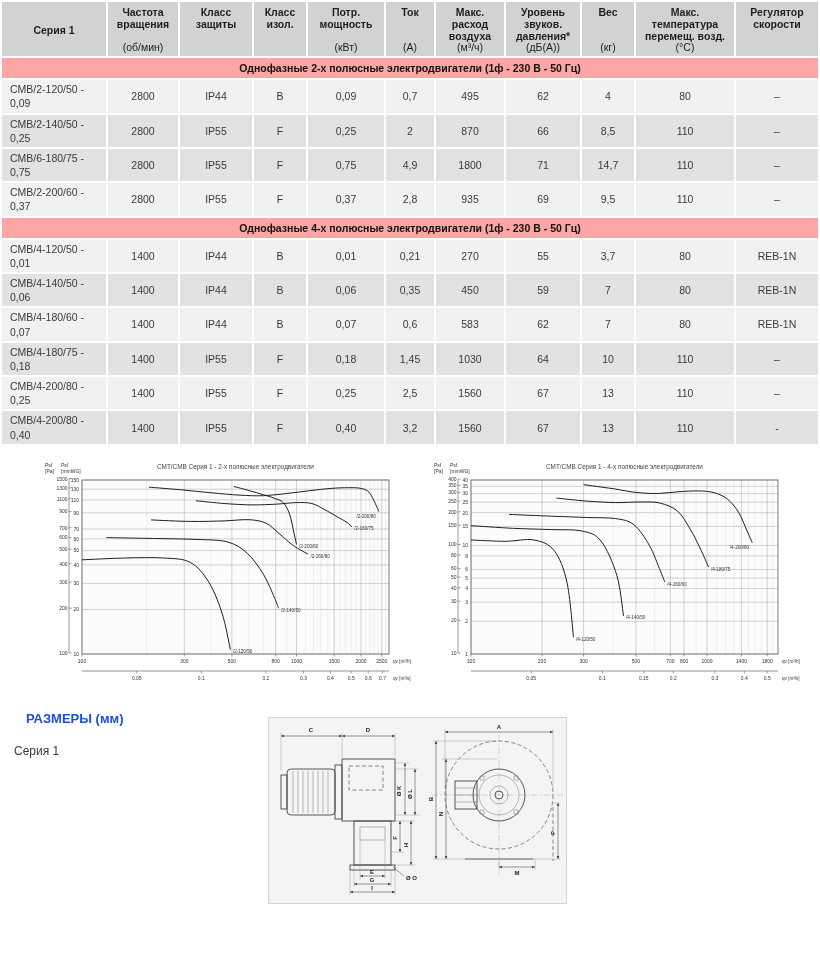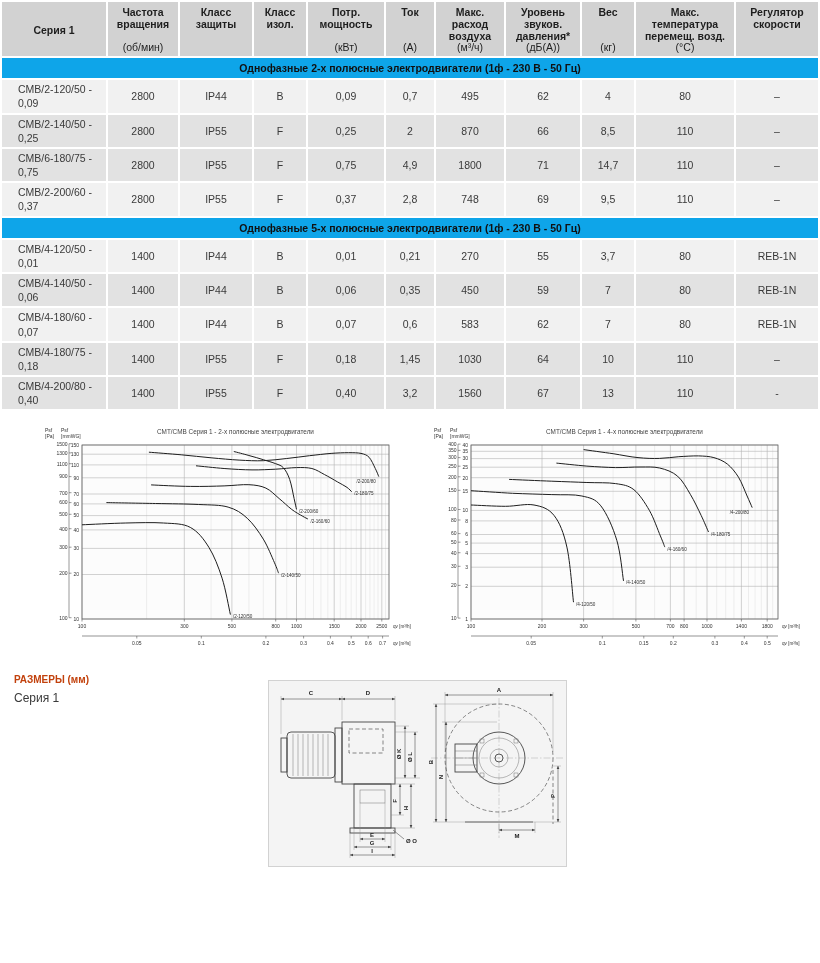--- a/index.html
+++ b/index.html
@@ -8,28 +8,28 @@
   table{border-collapse:separate;border-spacing:2px;table-layout:fixed;}
   .spec-table{width:820px;font-size:10.5px;}
   .spec-table th{background:#d2d2d2;color:#1e1e1e;font-weight:bold;padding:0;height:54px;vertical-align:top;}
   .hwrap{display:flex;flex-direction:column;justify-content:space-between;height:48px;padding:4px 2px 2px;}
   .hwrap .ht{line-height:1.15;}
   .hwrap .hu{line-height:1.1;font-weight:normal;}
   th.first .hwrap{justify-content:center;}
   .spec-table td{text-align:center;padding:2px 2px;line-height:1.35;}
   tr.r0 td{background:#f1f1f1;}
   tr.r1 td{background:#e2e2e2;}
-  td.model{text-align:left;padding-left:16px;}
-  tr.band td{background:#0ea5e9;color:#101010;font-weight:bold;text-align:center;padding:3px 0;}
+  td.model{text-align:left;padding-left:8px;}
+  tr.band td{background:#fca5a5;color:#101010;font-weight:bold;text-align:center;padding:3px 0;}
   
   .charts{display:flex;gap:14px;padding-left:42px;margin-top:12px;}
   .charts svg{display:block;}
   
   .dims{position:relative;height:206px;margin-top:10px;}
-  .dims h3{margin:0;padding:4px 0 0 14px;font-size:10px;color:#c2410c;}
+  .dims h3{margin:12px;padding:4px 0 0 14px;font-size:13px;color:#1d4ed8;}
   .dims .sub{padding:6px 0 0 14px;font-size:12px;color:#3a3a3a;}
   .draw-box{position:absolute;left:268px;top:10px;width:299px;height:187px;background:#f4f4f4;border:1px solid #d2d2d2;box-sizing:border-box;}
   .draw-box svg{width:100%;height:100%;}
   .ln{fill:none;stroke:#444;stroke-width:0.9;}
   .thin{fill:none;stroke:#666;stroke-width:0.45;}
   .dash{fill:none;stroke:#555;stroke-width:0.7;stroke-dasharray:4 2.5;}
   .cl{fill:none;stroke:#999;stroke-width:0.4;stroke-dasharray:7 2 1.5 2;}
   .ext{fill:none;stroke:#8a8a8a;stroke-width:0.4;}
   .dim{stroke:#444;stroke-width:0.55;marker-start:url(#ar);marker-end:url(#ar);}
   .dl{font-size:6px;font-weight:bold;fill:#222;}
@@ -164,28 +164,28 @@
         <td>110</td>
         <td>–</td>
       </tr>
       <tr class="r0">
         <td class="model">CMB/2-200/60 - 0,37</td>
         <td>2800</td>
         <td>IP55</td>
         <td>F</td>
         <td>0,37</td>
         <td>2,8</td>
-        <td>748</td>
+        <td>935</td>
         <td>69</td>
         <td>9,5</td>
         <td>110</td>
         <td>–</td>
       </tr>
       <tr class="band">
-        <td colspan="11">Однофазные 5-х полюсные электродвигатели (1ф - 230 В - 50 Гц)</td>
+        <td colspan="11">Однофазные 4-х полюсные электродвигатели (1ф - 230 В - 50 Гц)</td>
       </tr>
       <tr class="r0">
         <td class="model">CMB/4-120/50 - 0,01</td>
         <td>1400</td>
         <td>IP44</td>
         <td>B</td>
         <td>0,01</td>
         <td>0,21</td>
         <td>270</td>
         <td>55</td>
@@ -222,20 +222,33 @@
       <tr class="r1">
         <td class="model">CMB/4-180/75 - 0,18</td>
         <td>1400</td>
         <td>IP55</td>
         <td>F</td>
         <td>0,18</td>
         <td>1,45</td>
         <td>1030</td>
         <td>64</td>
         <td>10</td>
+        <td>110</td>
+        <td>–</td>
+      </tr>
+      <tr class="r0">
+        <td class="model">CMB/4-200/80 - 0,25</td>
+        <td>1400</td>
+        <td>IP55</td>
+        <td>F</td>
+        <td>0,25</td>
+        <td>2,5</td>
+        <td>1560</td>
+        <td>67</td>
+        <td>13</td>
         <td>110</td>
         <td>–</td>
       </tr>
       <tr class="r1">
         <td class="model">CMB/4-200/80 - 0,40</td>
         <td>1400</td>
         <td>IP55</td>
         <td>F</td>
         <td>0,40</td>
         <td>3,2</td>

